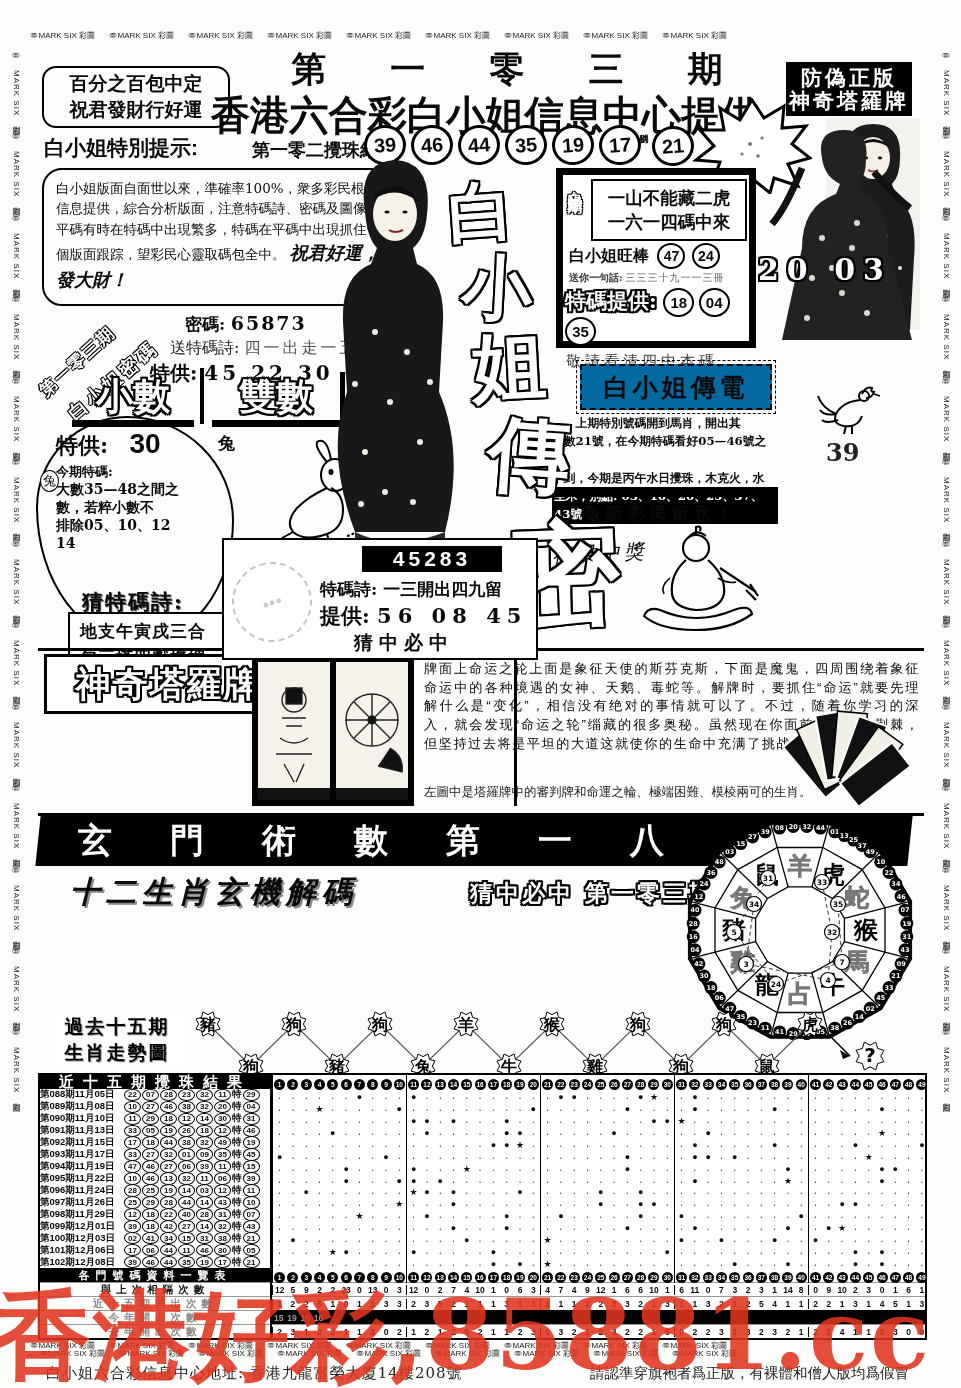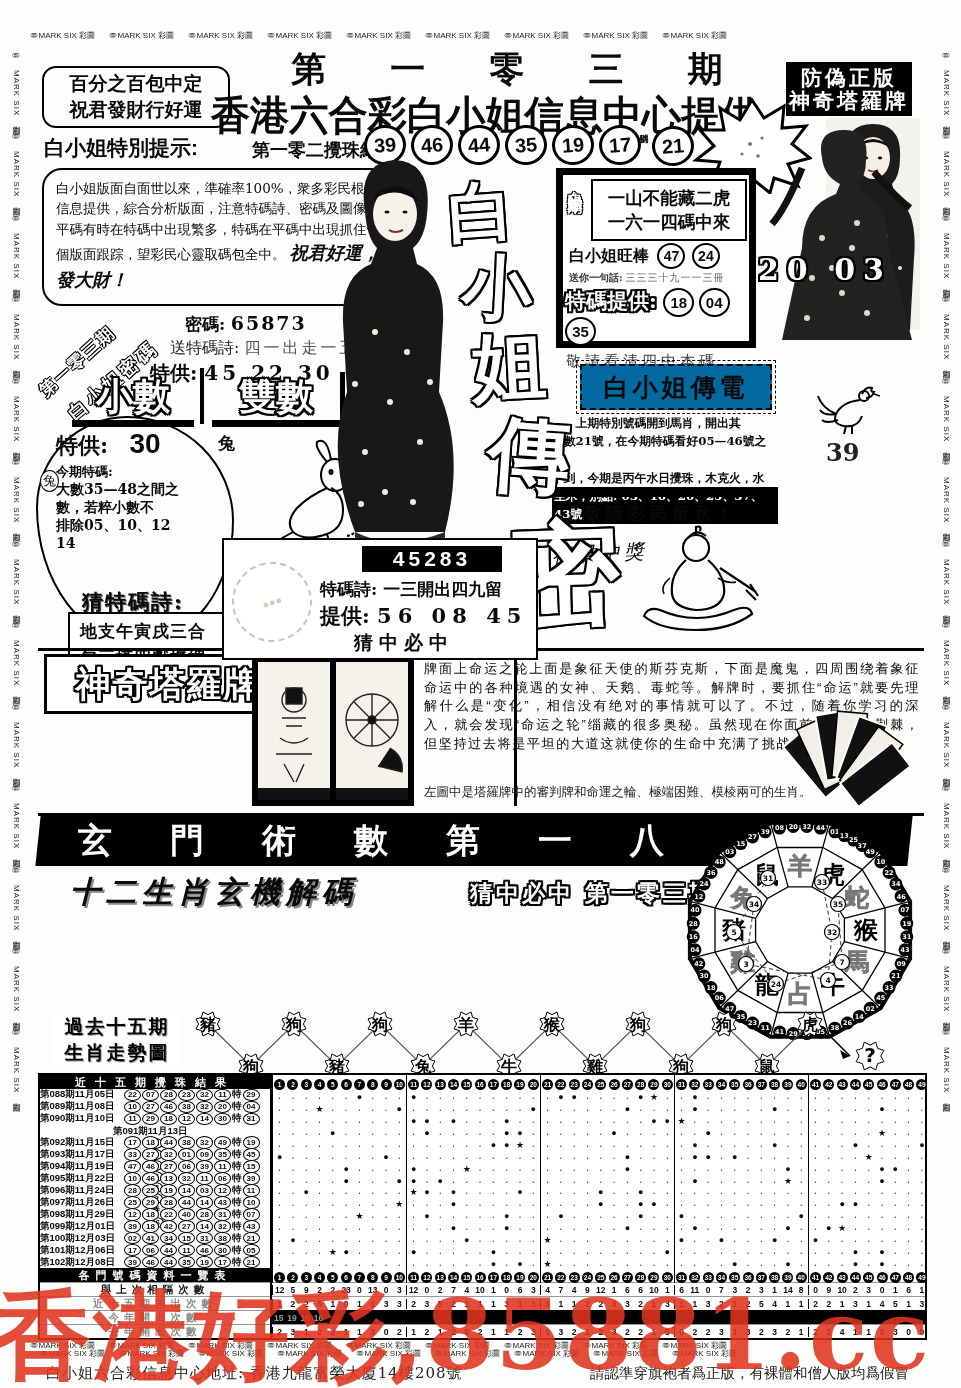--- a/index.html
+++ b/index.html
@@ -625,21 +625,21 @@
         <text x="499" y="68" text-anchor="middle" font-size="16" font-weight="bold" fill="#000">狗</text>
         <polygon points="594.4,62.0 597.0,67.0 591.6,68.6 590.0,74.0 585.0,71.4 580.0,74.0 578.4,68.6 573.0,67.0 575.6,62.0 573.0,57.0 578.4,55.4 580.0,50.0 585.0,52.6 590.0,50.0 591.6,55.4 597.0,57.0 " fill="#fff" stroke="#000" stroke-width="1"></polygon>
         <text x="585" y="68" text-anchor="middle" font-size="16" font-weight="bold" fill="#000">鼠</text>
         <line x1="642" y1="26" x2="668" y2="52" stroke="#000" stroke-width="1.6"></line>
         <polygon points="668,52 658,46 661,55" fill="#000"></polygon>
         <polygon points="698.8,52.0 701.9,57.7 695.6,59.6 693.7,65.9 688.0,62.8 682.3,65.9 680.4,59.6 674.1,57.7 677.2,52.0 674.1,46.3 680.4,44.4 682.3,38.1 688.0,41.2 693.7,38.1 695.6,44.4 701.9,46.3 " fill="#fff" stroke="#000" stroke-width="1"></polygon>
         <text x="688" y="58" text-anchor="middle" font-size="20" font-weight="bold" fill="#000">?</text>
       </svg></div>
 
   <div id="results-holder" class="abs" style="left:38px;top:1073px;width:234px;border:2px solid #000;box-sizing:border-box;">
-      <div class="blackbar" style="height:14px;font-size:11px;letter-spacing:9px;">近十五期攪珠結果</div>
+      <div class="blackbar" style="height:14px;font-size:15px;letter-spacing:9px;">近十五期攪珠結果</div>
       <div class="row" style="height:11.95px;font-size:9.5px;font-weight:bold;white-space:nowrap;">
     <span style="width:84px;">第088期11月05日</span>
         <span class="cn" style="width:15px;height:10.5px;font-size:8px;border-width:1px;margin-right:1px;border-radius:50%;">22</span>
         <span class="cn" style="width:15px;height:10.5px;font-size:8px;border-width:1px;margin-right:1px;border-radius:50%;">07</span>
         <span class="cn" style="width:15px;height:10.5px;font-size:8px;border-width:1px;margin-right:1px;border-radius:50%;">28</span>
         <span class="cn" style="width:15px;height:10.5px;font-size:8px;border-width:1px;margin-right:1px;border-radius:50%;">23</span>
         <span class="cn" style="width:15px;height:10.5px;font-size:8px;border-width:1px;margin-right:1px;border-radius:50%;">32</span>
         <span class="cn" style="width:15px;height:10.5px;font-size:8px;border-width:1px;margin-right:1px;border-radius:50%;">11</span>
         <span>特</span>
         <span class="cn" style="width:15px;height:10.5px;font-size:8px;border-width:1px;margin-left:1px;">29</span>
@@ -659,21 +659,21 @@
     <span style="width:84px;">第090期11月10日</span>
         <span class="cn" style="width:15px;height:10.5px;font-size:8px;border-width:1px;margin-right:1px;border-radius:50%;">11</span>
         <span class="cn" style="width:15px;height:10.5px;font-size:8px;border-width:1px;margin-right:1px;border-radius:50%;">29</span>
         <span class="cn" style="width:15px;height:10.5px;font-size:8px;border-width:1px;margin-right:1px;border-radius:50%;">18</span>
         <span class="cn" style="width:15px;height:10.5px;font-size:8px;border-width:1px;margin-right:1px;border-radius:50%;">12</span>
         <span class="cn" style="width:15px;height:10.5px;font-size:8px;border-width:1px;margin-right:1px;border-radius:50%;">14</span>
         <span class="cn" style="width:15px;height:10.5px;font-size:8px;border-width:1px;margin-right:1px;border-radius:50%;">30</span>
         <span>特</span>
         <span class="cn" style="width:15px;height:10.5px;font-size:8px;border-width:1px;margin-left:1px;">31</span>
       </div>
-      <div class="row" style="height:11.95px;font-size:9.5px;font-weight:bold;white-space:nowrap;flex-direction:column;">
+      <div class="row" style="height:11.95px;font-size:9.5px;font-weight:bold;white-space:nowrap;">
     <span style="width:84px;">第091期11月13日</span>
         <span class="cn" style="width:15px;height:10.5px;font-size:8px;border-width:1px;margin-right:1px;border-radius:50%;">33</span>
         <span class="cn" style="width:15px;height:10.5px;font-size:8px;border-width:1px;margin-right:1px;border-radius:50%;">05</span>
         <span class="cn" style="width:15px;height:10.5px;font-size:8px;border-width:1px;margin-right:1px;border-radius:50%;">19</span>
         <span class="cn" style="width:15px;height:10.5px;font-size:8px;border-width:1px;margin-right:1px;border-radius:50%;">26</span>
         <span class="cn" style="width:15px;height:10.5px;font-size:8px;border-width:1px;margin-right:1px;border-radius:50%;">18</span>
         <span class="cn" style="width:15px;height:10.5px;font-size:8px;border-width:1px;margin-right:1px;border-radius:50%;">12</span>
         <span>特</span>
         <span class="cn" style="width:15px;height:10.5px;font-size:8px;border-width:1px;margin-left:1px;">46</span>
       </div>

